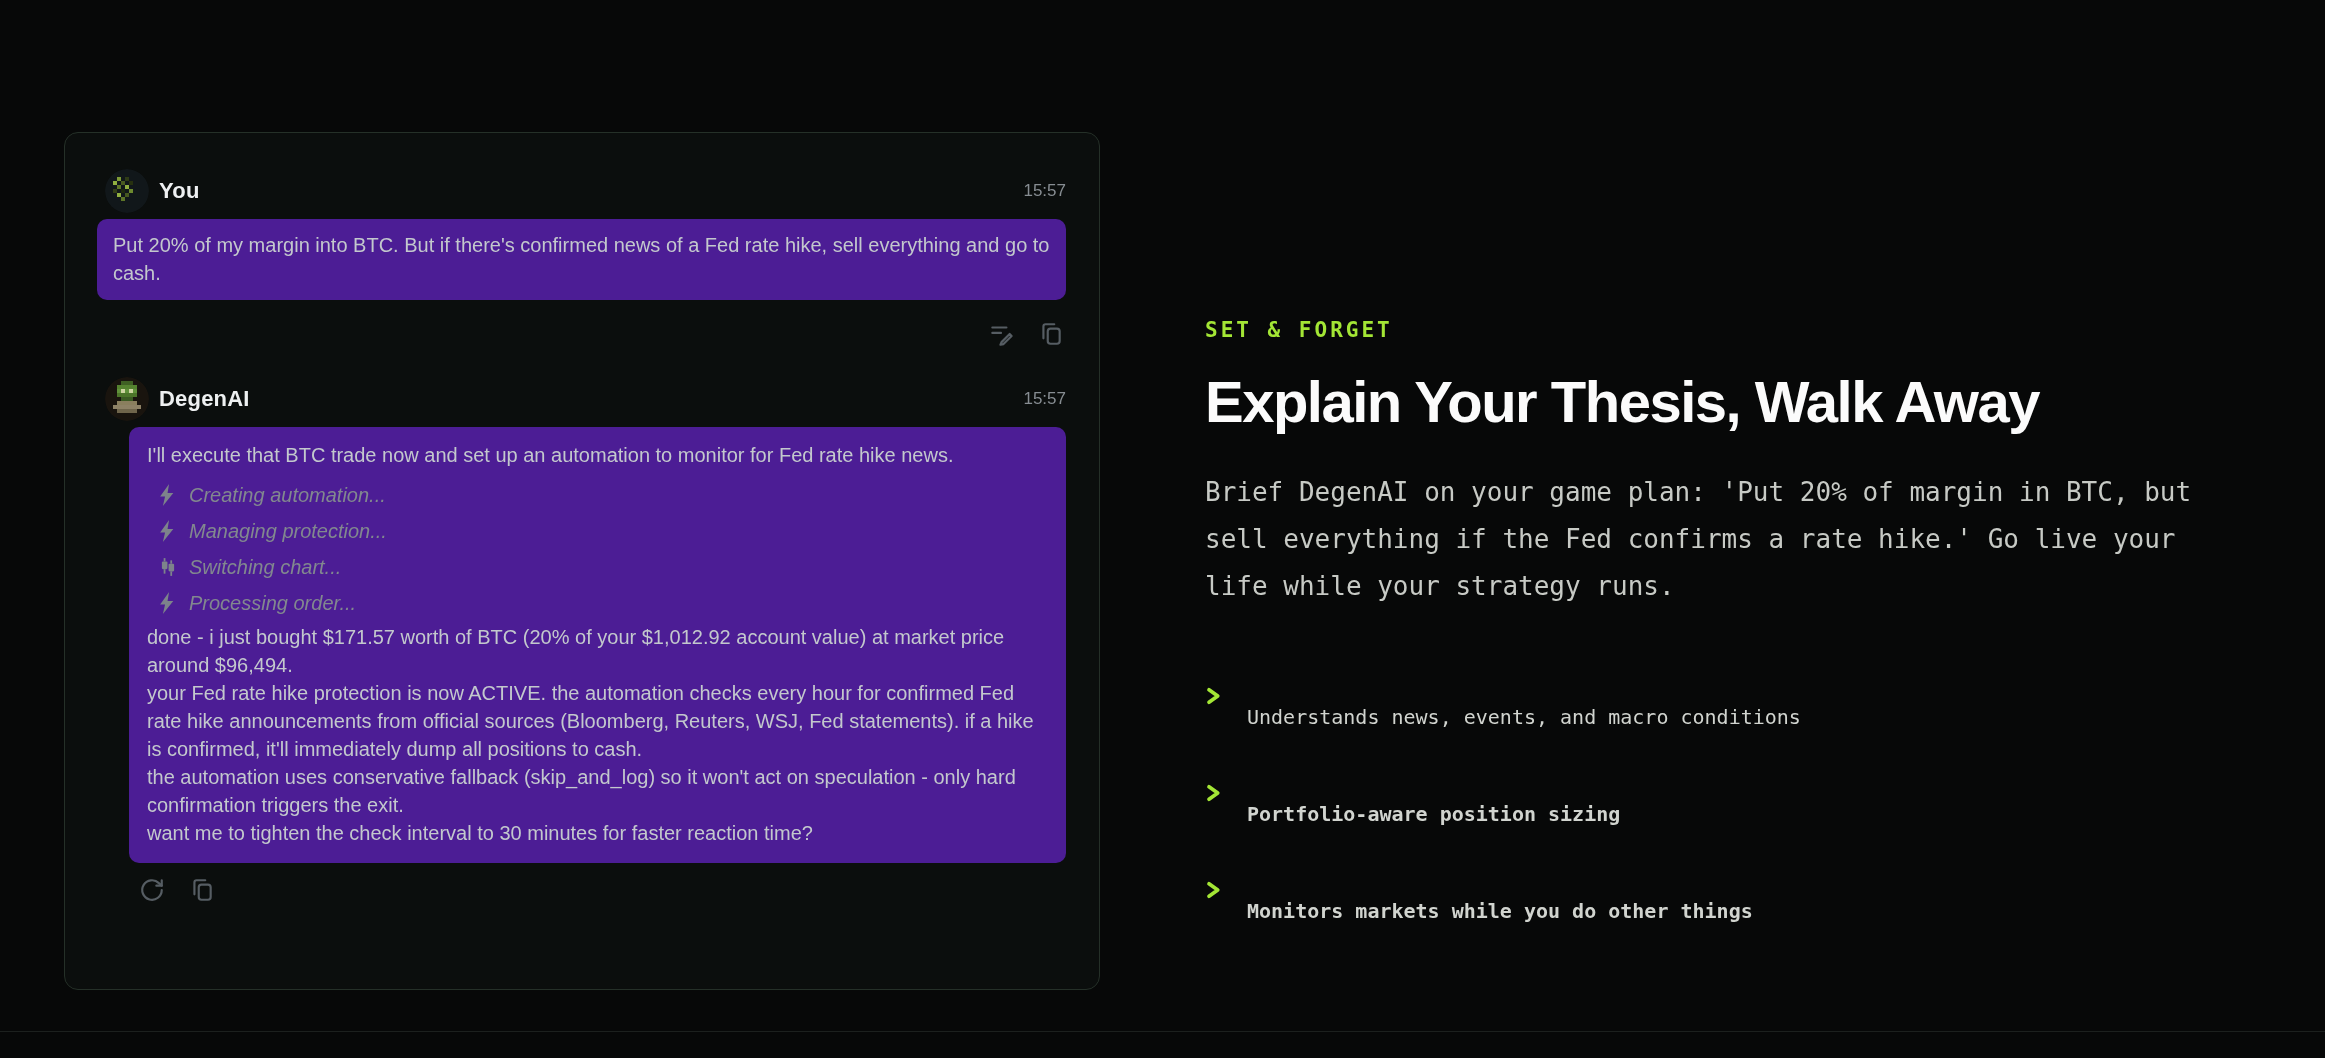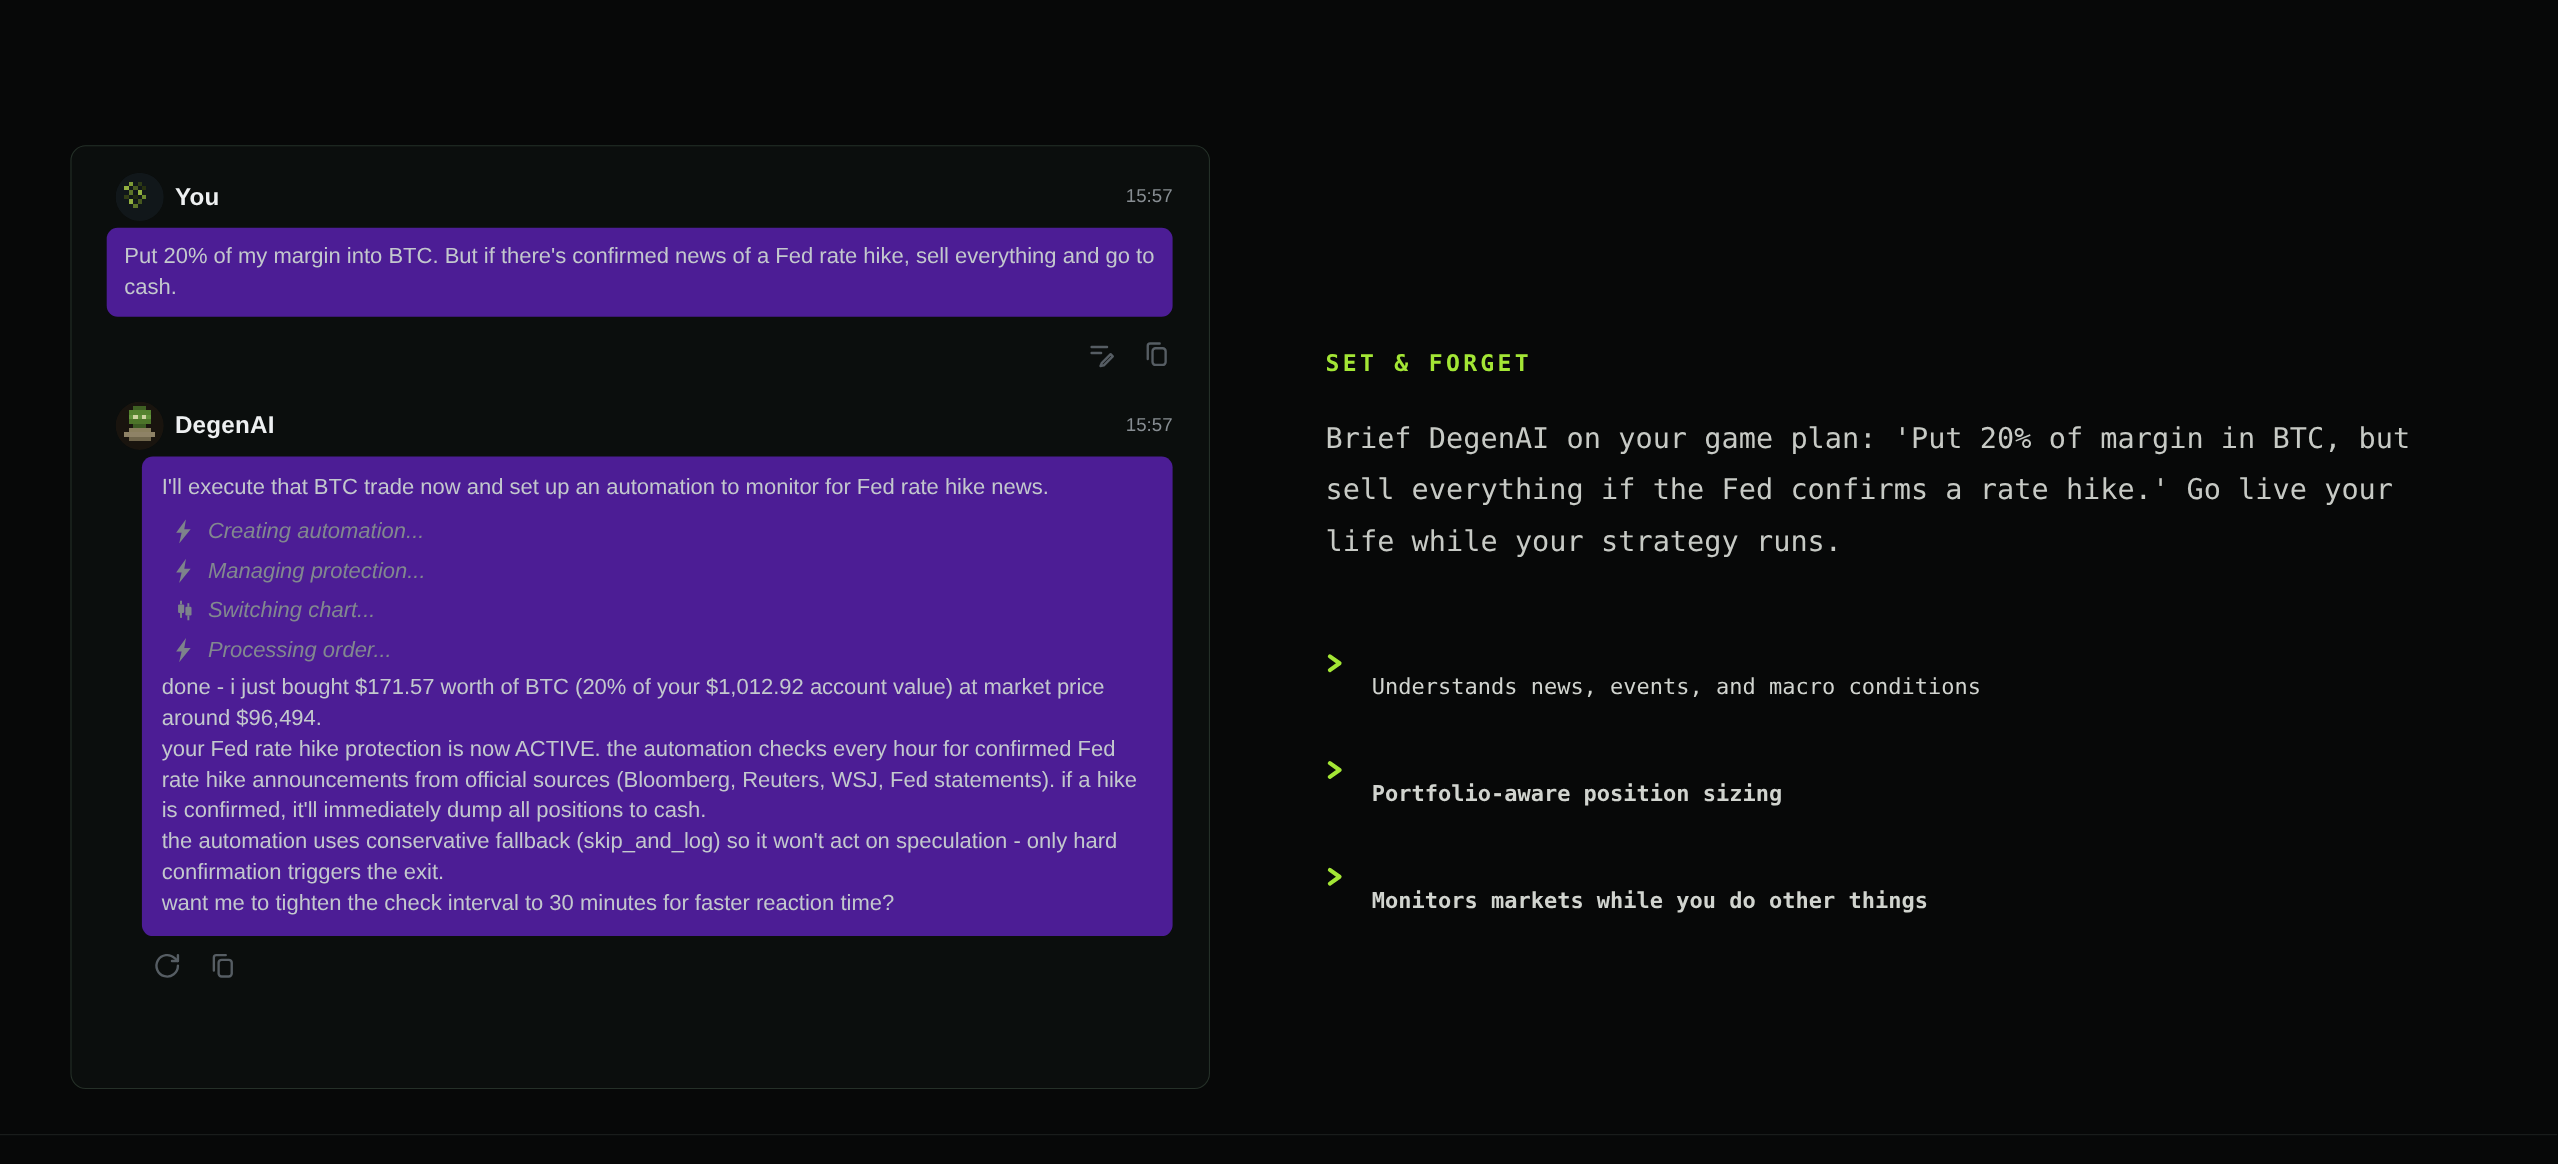--- a/index.html
+++ b/index.html
@@ -12,21 +12,21 @@
     -webkit-font-smoothing:antialiased;
   }
 
   
   .chat-panel {
     position:absolute; left:64px; top:132px;
     width:1036px; height:858px;
     background:#0b0e0d;
     border:1px solid #253028;
     border-radius:14px;
-    padding:24px 33px 30px 40px;
+    padding:36px 33px 30px 40px;
     overflow:hidden;
   }
   .msg-header { display:flex; align-items:center; height:44px; }
   .avatar {
     width:44px; height:44px; border-radius:50%;
     overflow:hidden; flex:0 0 44px;
   }
   .sender-name {
     margin-left:10px;
     font-size:22px; font-weight:700; color:#eef0f1; letter-spacing:.2px;
@@ -232,20 +232,21 @@
         <rect x="9" y="7" width="11" height="14" rx="2.5"></rect>
         <path d="M5 16V5a2 2 0 0 1 2-2h8"></path>
       </svg>
     </button>
   </div>
 
 </div>
 
 <div class="feature-col">
   <div class="eyebrow">SET &amp; FORGET</div>
+  <h1 class="feature-title">Explain Your Thesis, Walk Away</h1>
   <p class="feature-desc">Brief DegenAI on your game plan: 'Put 20% of margin in BTC, but sell everything if the Fed confirms a rate hike.' Go live your life while your strategy runs.</p>
 
   <div class="feature-list">
     <div class="feature-item">
       <span class="chevron">
         <svg width="18" height="20" viewBox="0 0 14 16" fill="none">
             <path d="M3 3l7 5-7 5" stroke="#a3e635" stroke-width="3" stroke-linecap="round" stroke-linejoin="round"></path>
           </svg>
       </span>
       <span class="feature-label">Understands news, events, and macro conditions</span>

